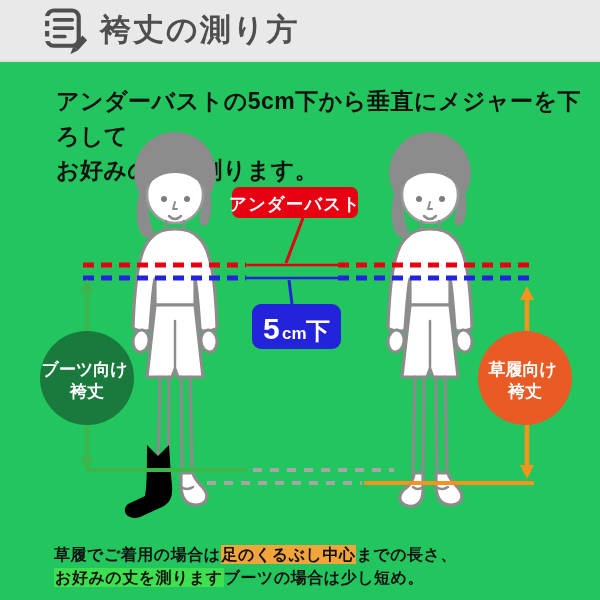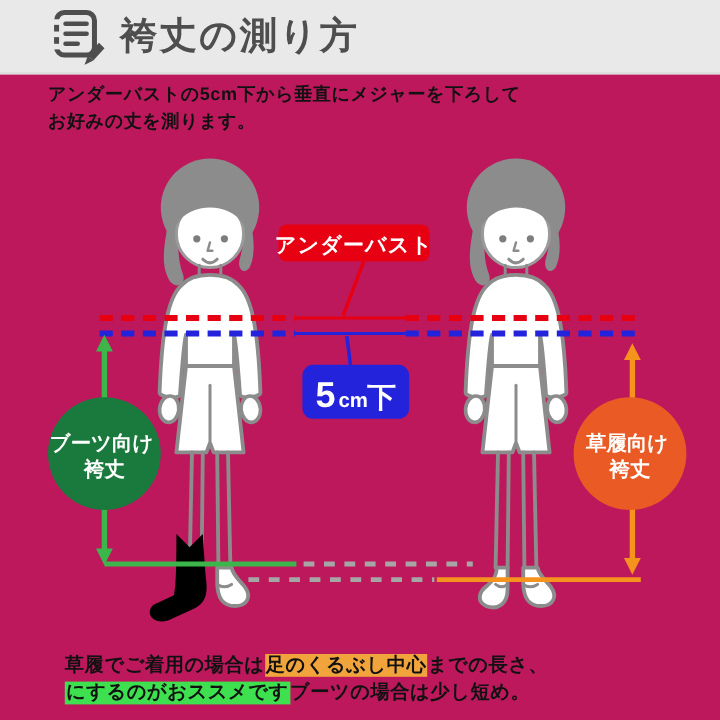--- a/index.html
+++ b/index.html
@@ -1,33 +1,33 @@
 <!DOCTYPE html>
 <html style="--header_bg: #e9e9e9; --title: #4e4e4e; --red: #e60012; --blue: #2323dc; --green: #3cb54a; --green_dark: #1a7a3e; --orange: #f6921e; --orange_dark: #e95a24; --gray_line: #a6a6a6; --figure: #8c8c8c; --highlight_orange: #f2a43c; --highlight_green: #3fe04f;"><head>
 <meta charset="utf-8">
 <style>
   html,body{margin:0;padding:0;background:#fff;}
   .canvas{
-    position:relative;width:600px;height:600px;background:#be185d;
+    position:relative;width:600px;height:600px;background:#22c55e;
     overflow:hidden;font-family:"Liberation Sans","DejaVu Sans",sans-serif;
   }
   
   .header{
     position:absolute;top:0;left:0;width:600px;height:62px;
     background:var(--header_bg);display:flex;align-items:center;
     padding-left:36px;box-sizing:border-box;gap:12px;
     border-bottom:2px solid #dedede;
   }
   .header h1{
     margin:0;font-size:31px;font-weight:700;color:var(--title);letter-spacing:2px;
   }
   
   .intro{
-    position:absolute;top:68px;left:40px;width:540px;margin:0;
-    font-size:15px;font-weight:700;color:#111;line-height:1.5;letter-spacing:0.5px;
+    position:absolute;top:68px;left:40px;width:540px;margin:16px;
+    font-size:23px;font-weight:700;color:#111;line-height:1.5;letter-spacing:0.5px;
   }
   
   .diagram{position:absolute;top:0;left:0;width:600px;height:600px;}
   
   .footer{
     position:absolute;top:527px;left:38px;width:550px;margin:16px;
     font-size:16px;font-weight:700;color:#111;line-height:1.45;letter-spacing:0.5px;
   }
   .hl-orange{background:var(--highlight_orange);padding:1px 1px;}
   .hl-green{background:var(--highlight_green);padding:1px 1px;}
@@ -174,15 +174,15 @@
 
     <g>
       <circle class="f-orangedark" cx="525" cy="378" r="47"></circle>
       <text class="svg-label" fill="#ffffff" text-anchor="middle" font-size="17">
         <tspan x="525" y="375">草履向け</tspan>
         <tspan x="525" y="397">袴丈</tspan>
       </text>
     </g>
   </svg>
 
-  <p class="footer"><span>草履でご着用の場合は</span><span class="hl-orange">足のくるぶし中心</span><span>までの長さ、</span><br><span class="hl-green">にするのがおススメです</span><span>ブーツの場合は少し短め。</span></p>
+  <p class="footer"><span>草履でご着用の場合は</span><span class="hl-orange">足のくるぶし中心</span><span>までの長さ、</span><br><span class="hl-green">お好みの丈を測ります</span><span>ブーツの場合は少し短め。</span></p>
 
 </div>
 
 </body></html>

